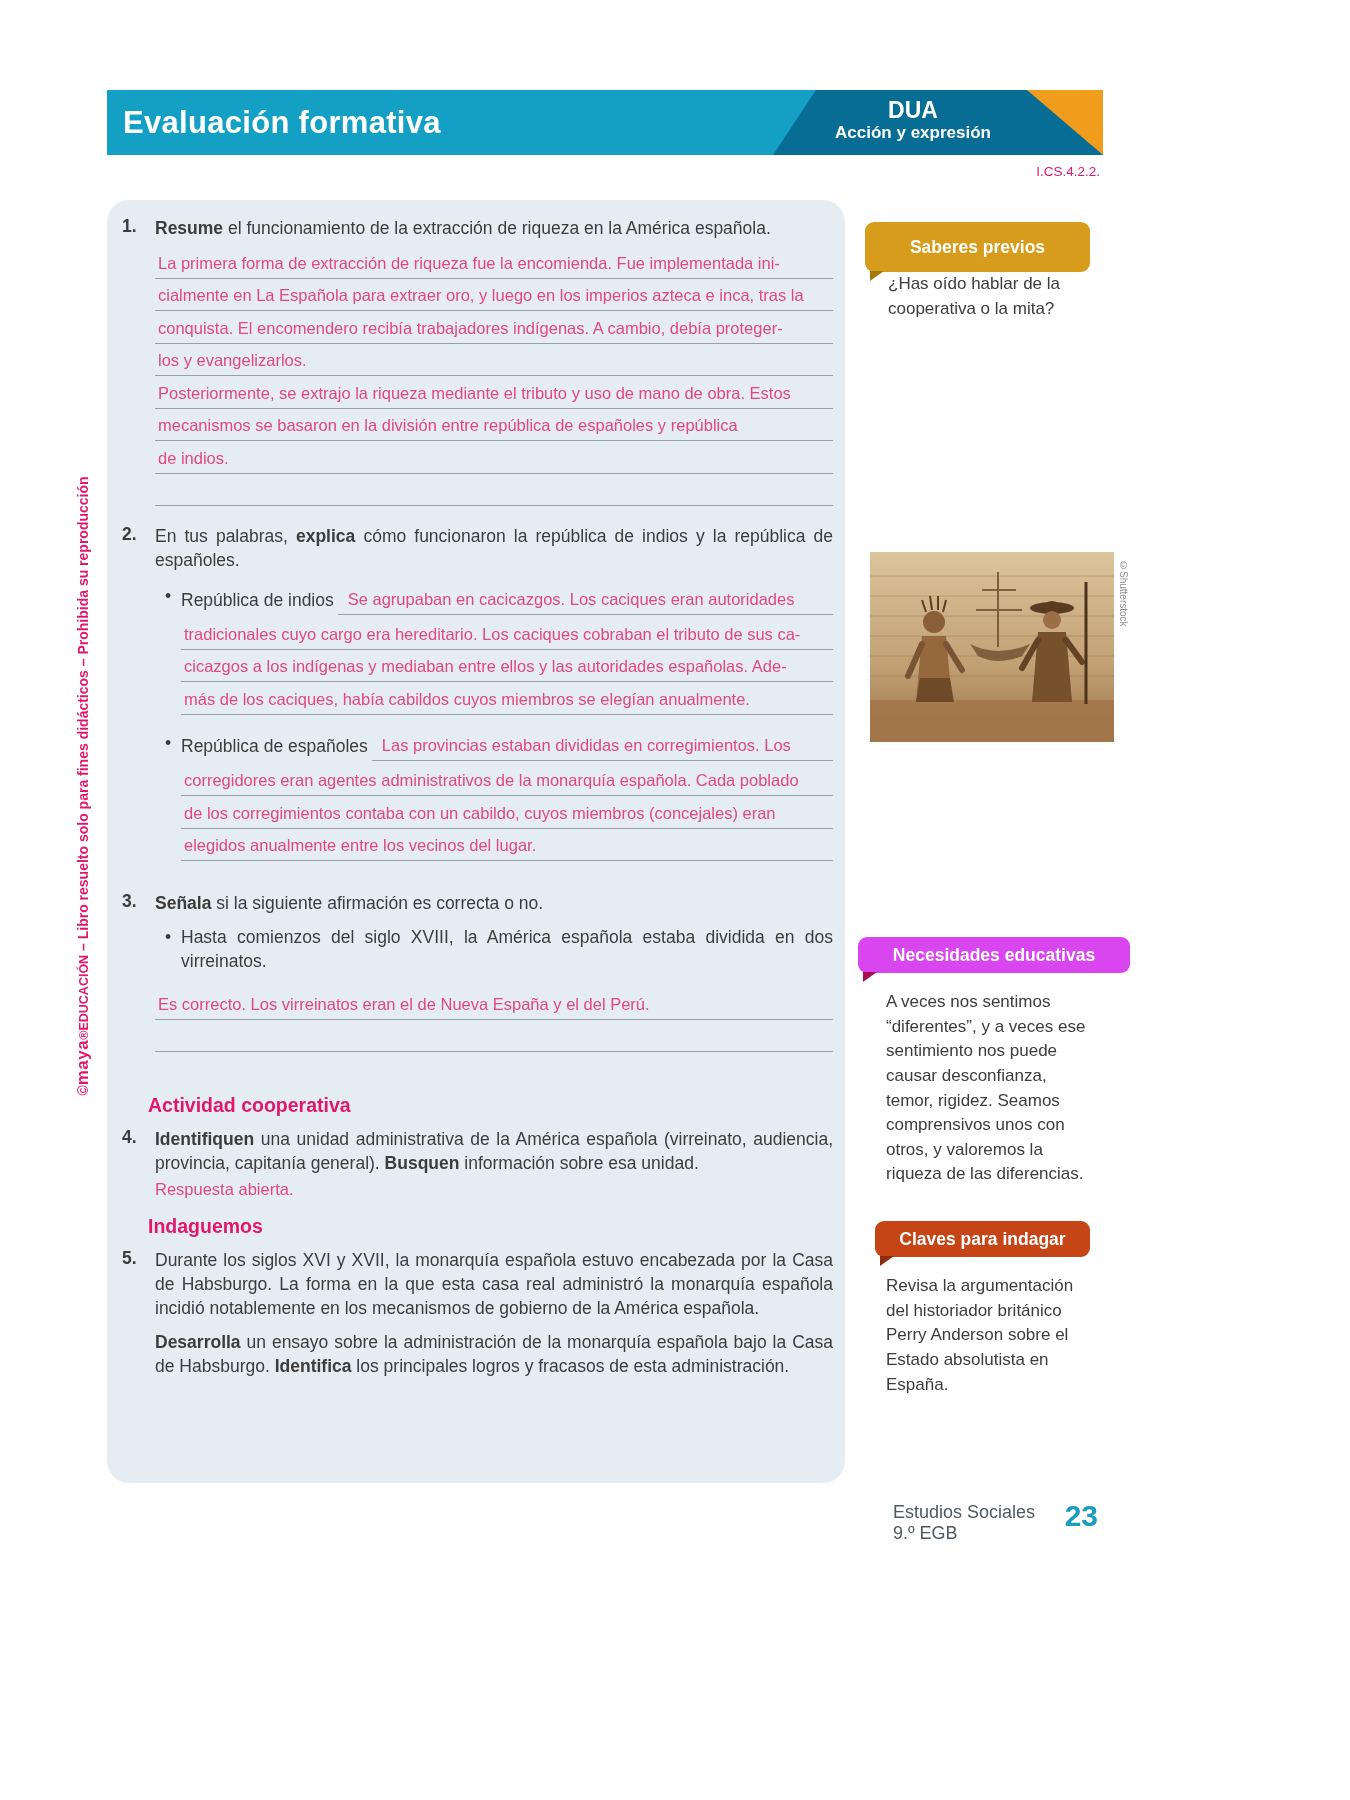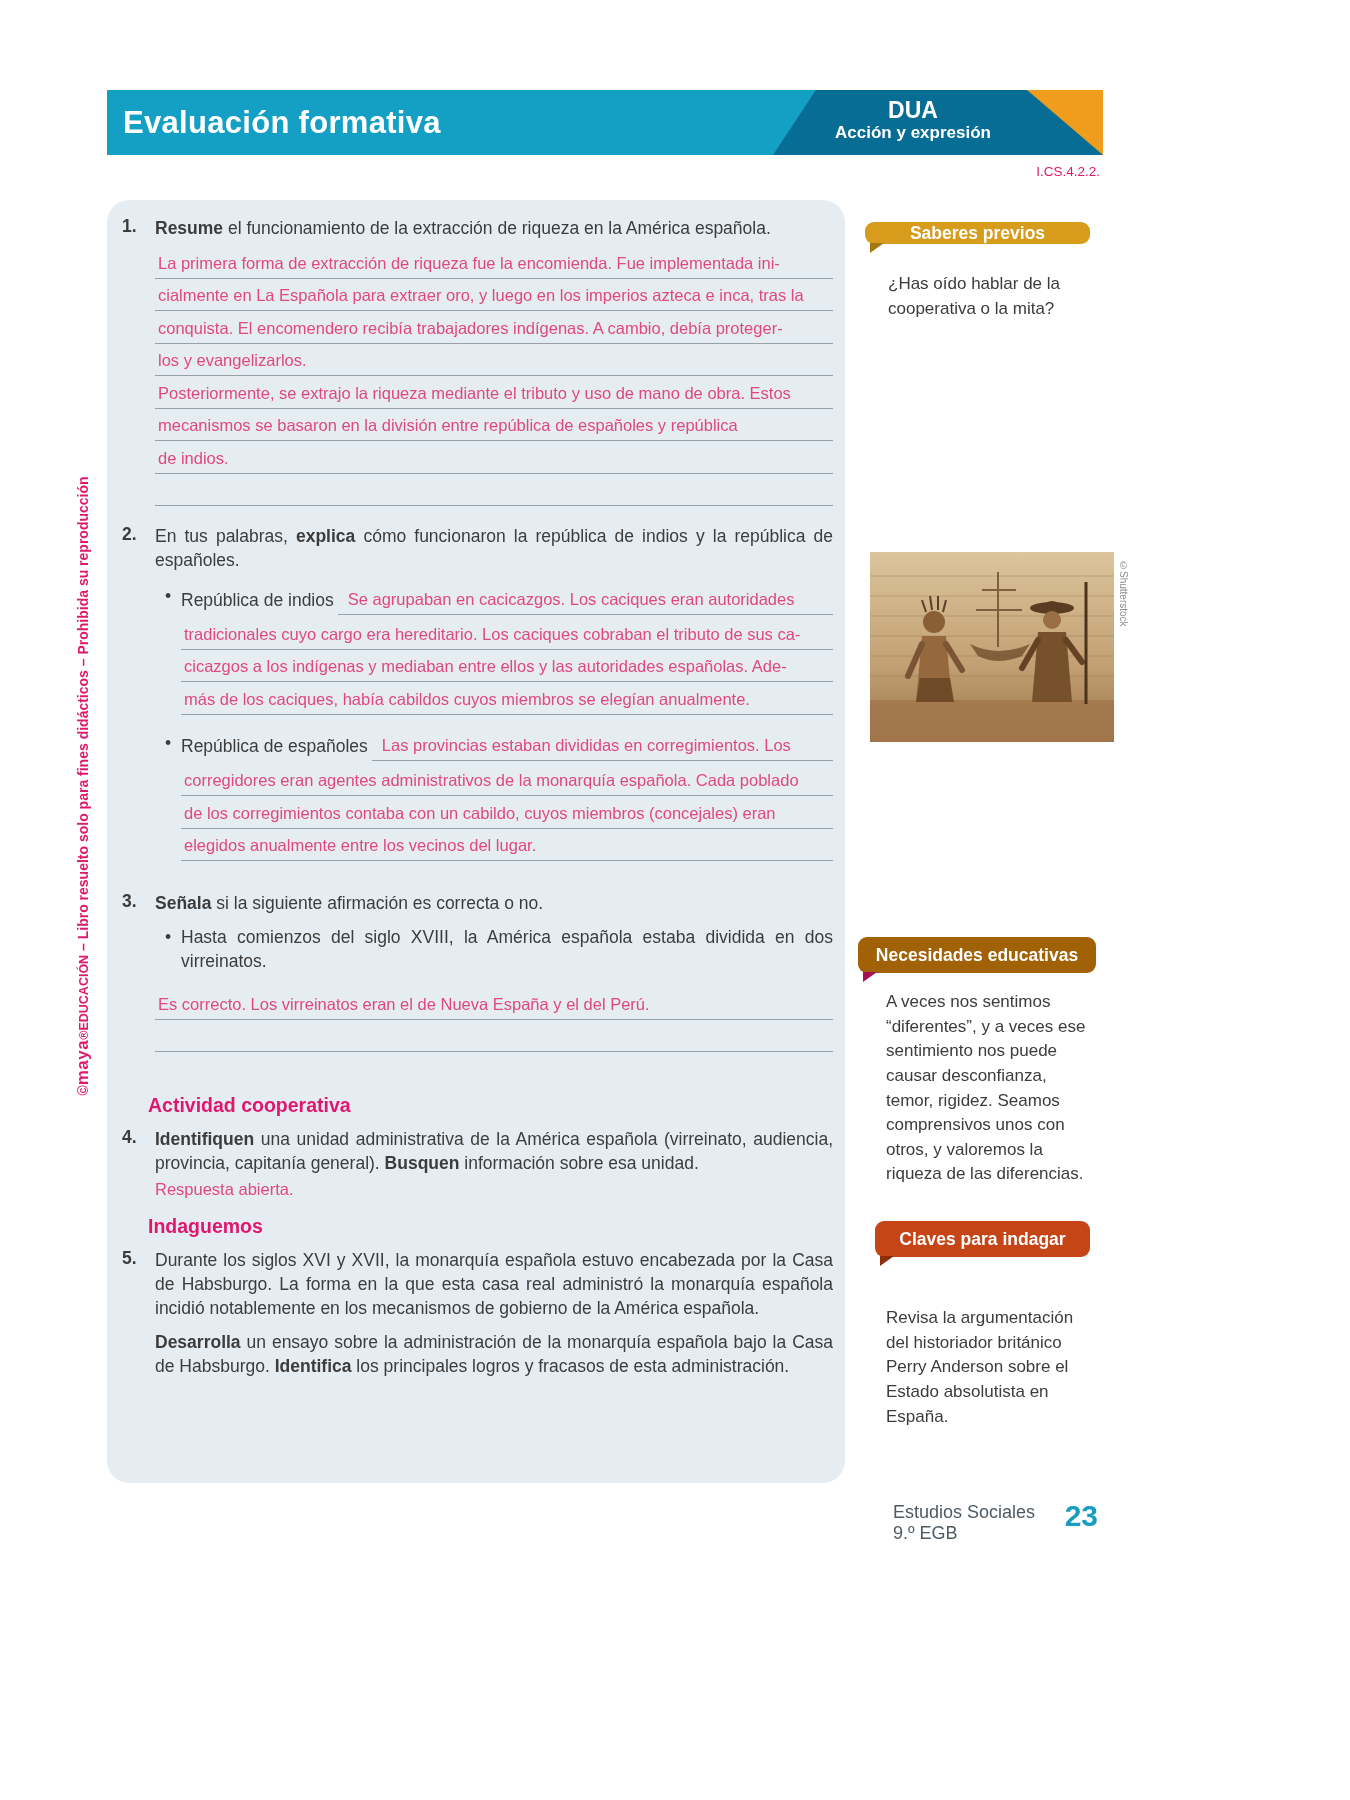--- a/index.html
+++ b/index.html
@@ -61,28 +61,28 @@
   .q4 { margin-top:10px; }
   .open-note { color:#e0487e; font-size:16.5px; margin-top:2px; }
   .q5 { margin-top:10px; }
   .q5 .p2 { margin-top:10px; }
 
   
   .badge { position:absolute; display:flex; align-items:center; justify-content:center;
     color:#fff; font-weight:bold; font-size:17.5px; border-radius:9px; z-index:2; }
   .badge::after { content:""; position:absolute; left:5px; bottom:-9px; width:0; height:0;
     border-top:10px solid var(--fold); border-right:14px solid transparent; }
-  .badge-saberes { left:865px; top:222px; width:225px; height:22px; background:#d79c1b; --fold:#a5770f; }
-  .badge-necesidades { left:858px; top:937px; width:238px; height:36px; background:#a16207; --fold:#a80f50; }
+  .badge-saberes { left:865px; top:222px; width:225px; height:50px; background:#d79c1b; --fold:#a5770f; }
+  .badge-necesidades { left:858px; top:937px; width:272px; height:36px; background:#d946ef; --fold:#a80f50; }
   .badge-claves { left:875px; top:1221px; width:215px; height:36px; background:#c64517; --fold:#8c2d0c; }
 
   .side-note { position:absolute; font-size:17px; line-height:1.45; color:#3c3c3c; }
   .note-saberes { left:888px; top:272px; width:198px; }
   .note-necesidades { left:886px; top:990px; width:212px; }
-  .note-claves { left:886px; top:1274px; width:208px;margin-top:32px; }
+  .note-claves { left:886px; top:1274px; width:208px; }
 
   .engraving { position:absolute; left:870px; top:552px; width:244px; height:190px; overflow:hidden; }
   .img-credit { position:absolute; left:1118px; top:560px; height:178px; display:flex; align-items:center;
     writing-mode:vertical-rl; font-size:10px; color:#8d8d8d; }
 
   
   .footer-label { position:absolute; right:315px; top:1502px; 
     font-size:18px; color:#4e5a62; line-height:21px; }
   .page-number { position:absolute; right:252px; top:1499px; font-size:30px; font-weight:bold; color:#1a9cc0; }
 </style>

